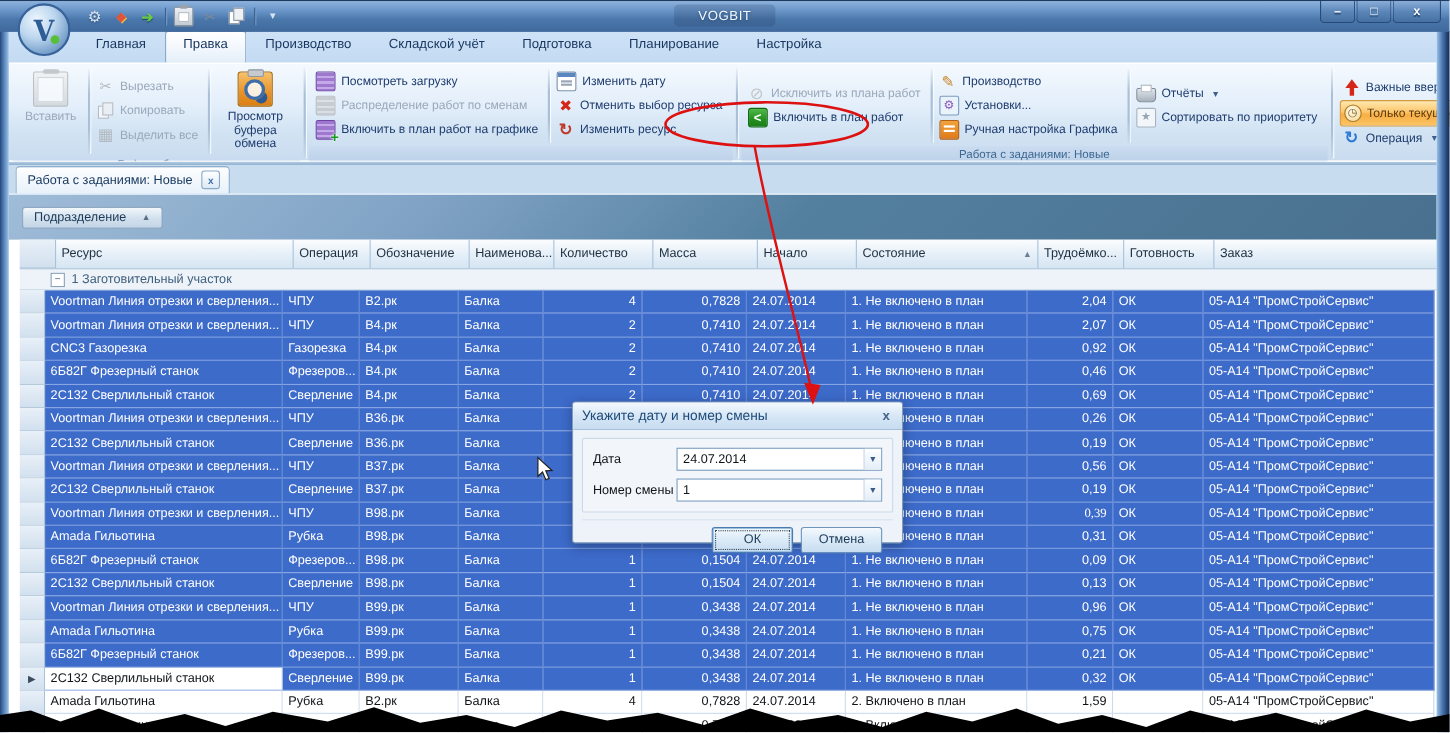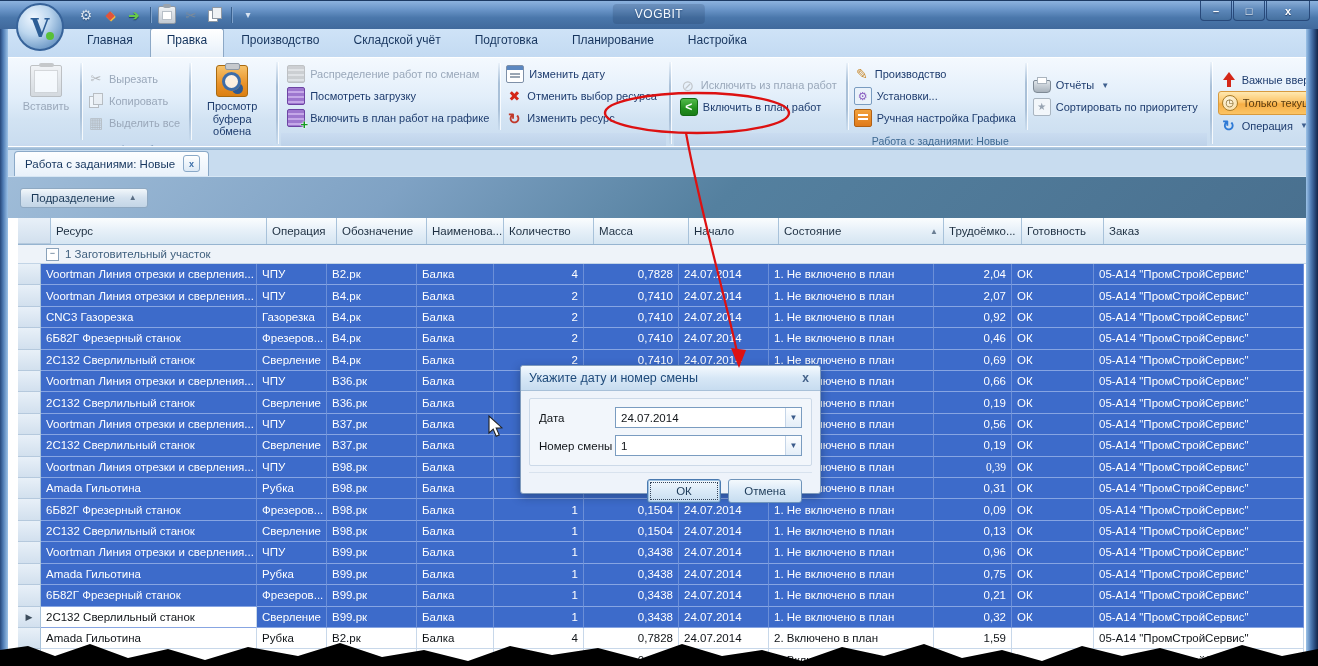--- a/index.html
+++ b/index.html
@@ -244,27 +244,27 @@
               <span class="ic ic-clipboard-view-icon big"></span>
               <div>Просмотр буфера обмена</div>
             </div>
           </div>
           <div class="rgroup-caption">Буфер обмена</div>
         </div>
         <div class="rgsep"></div>
         <div class="rgroup">
           <div class="rgroup-body">
             <div class="smallcol">
+              <div class="sbtn">
+                <span class="ic ic-load"></span>
+                <span>Посмотреть загрузку</span>
+              </div>
               <div class="sbtn disabled">
                 <span class="ic ic-load gray"></span>
                 <span>Распределение работ по сменам</span>
-              </div>
-              <div class="sbtn">
-                <span class="ic ic-load"></span>
-                <span>Посмотреть загрузку</span>
               </div>
               <div class="sbtn">
                 <span class="ic ic-load ic-plus"></span>
                 <span>Включить в план работ на графике</span>
               </div>
             </div>
             <div class="rgsep"></div>
             <div class="smallcol">
               <div class="sbtn">
                 <span class="ic ic-change-date-icon"></span>
@@ -455,21 +455,21 @@
           <div class="grow selected">
             <div class="gindicator indw"></div>
             <div class="gcell" style="width: 205px;">Voortman Линия отрезки и сверления...</div>
             <div class="gcell" style="width: 59px;">ЧПУ</div>
             <div class="gcell" style="width: 79px;">В36.рк</div>
             <div class="gcell" style="width: 66px;">Балка</div>
             <div class="gcell num" style="width: 79px;"></div>
             <div class="gcell num" style="width: 84px;"></div>
             <div class="gcell" style="width: 79px;"></div>
             <div class="gcell" style="width: 154px;">1. Не включено в план</div>
-            <div class="gcell num" style="width: 67px;">0,66</div>
+            <div class="gcell num" style="width: 67px;">0,26</div>
             <div class="gcell" style="width: 71px;">ОК</div>
             <div class="gcell" style="width: 199px;">05-А14 "ПромСтройСервис"</div>
           </div>
           <div class="grow selected">
             <div class="gindicator indw"></div>
             <div class="gcell" style="width: 205px;">2С132 Сверлильный станок</div>
             <div class="gcell" style="width: 59px;">Сверление</div>
             <div class="gcell" style="width: 79px;">В36.рк</div>
             <div class="gcell" style="width: 66px;">Балка</div>
             <div class="gcell num" style="width: 79px;"></div>

